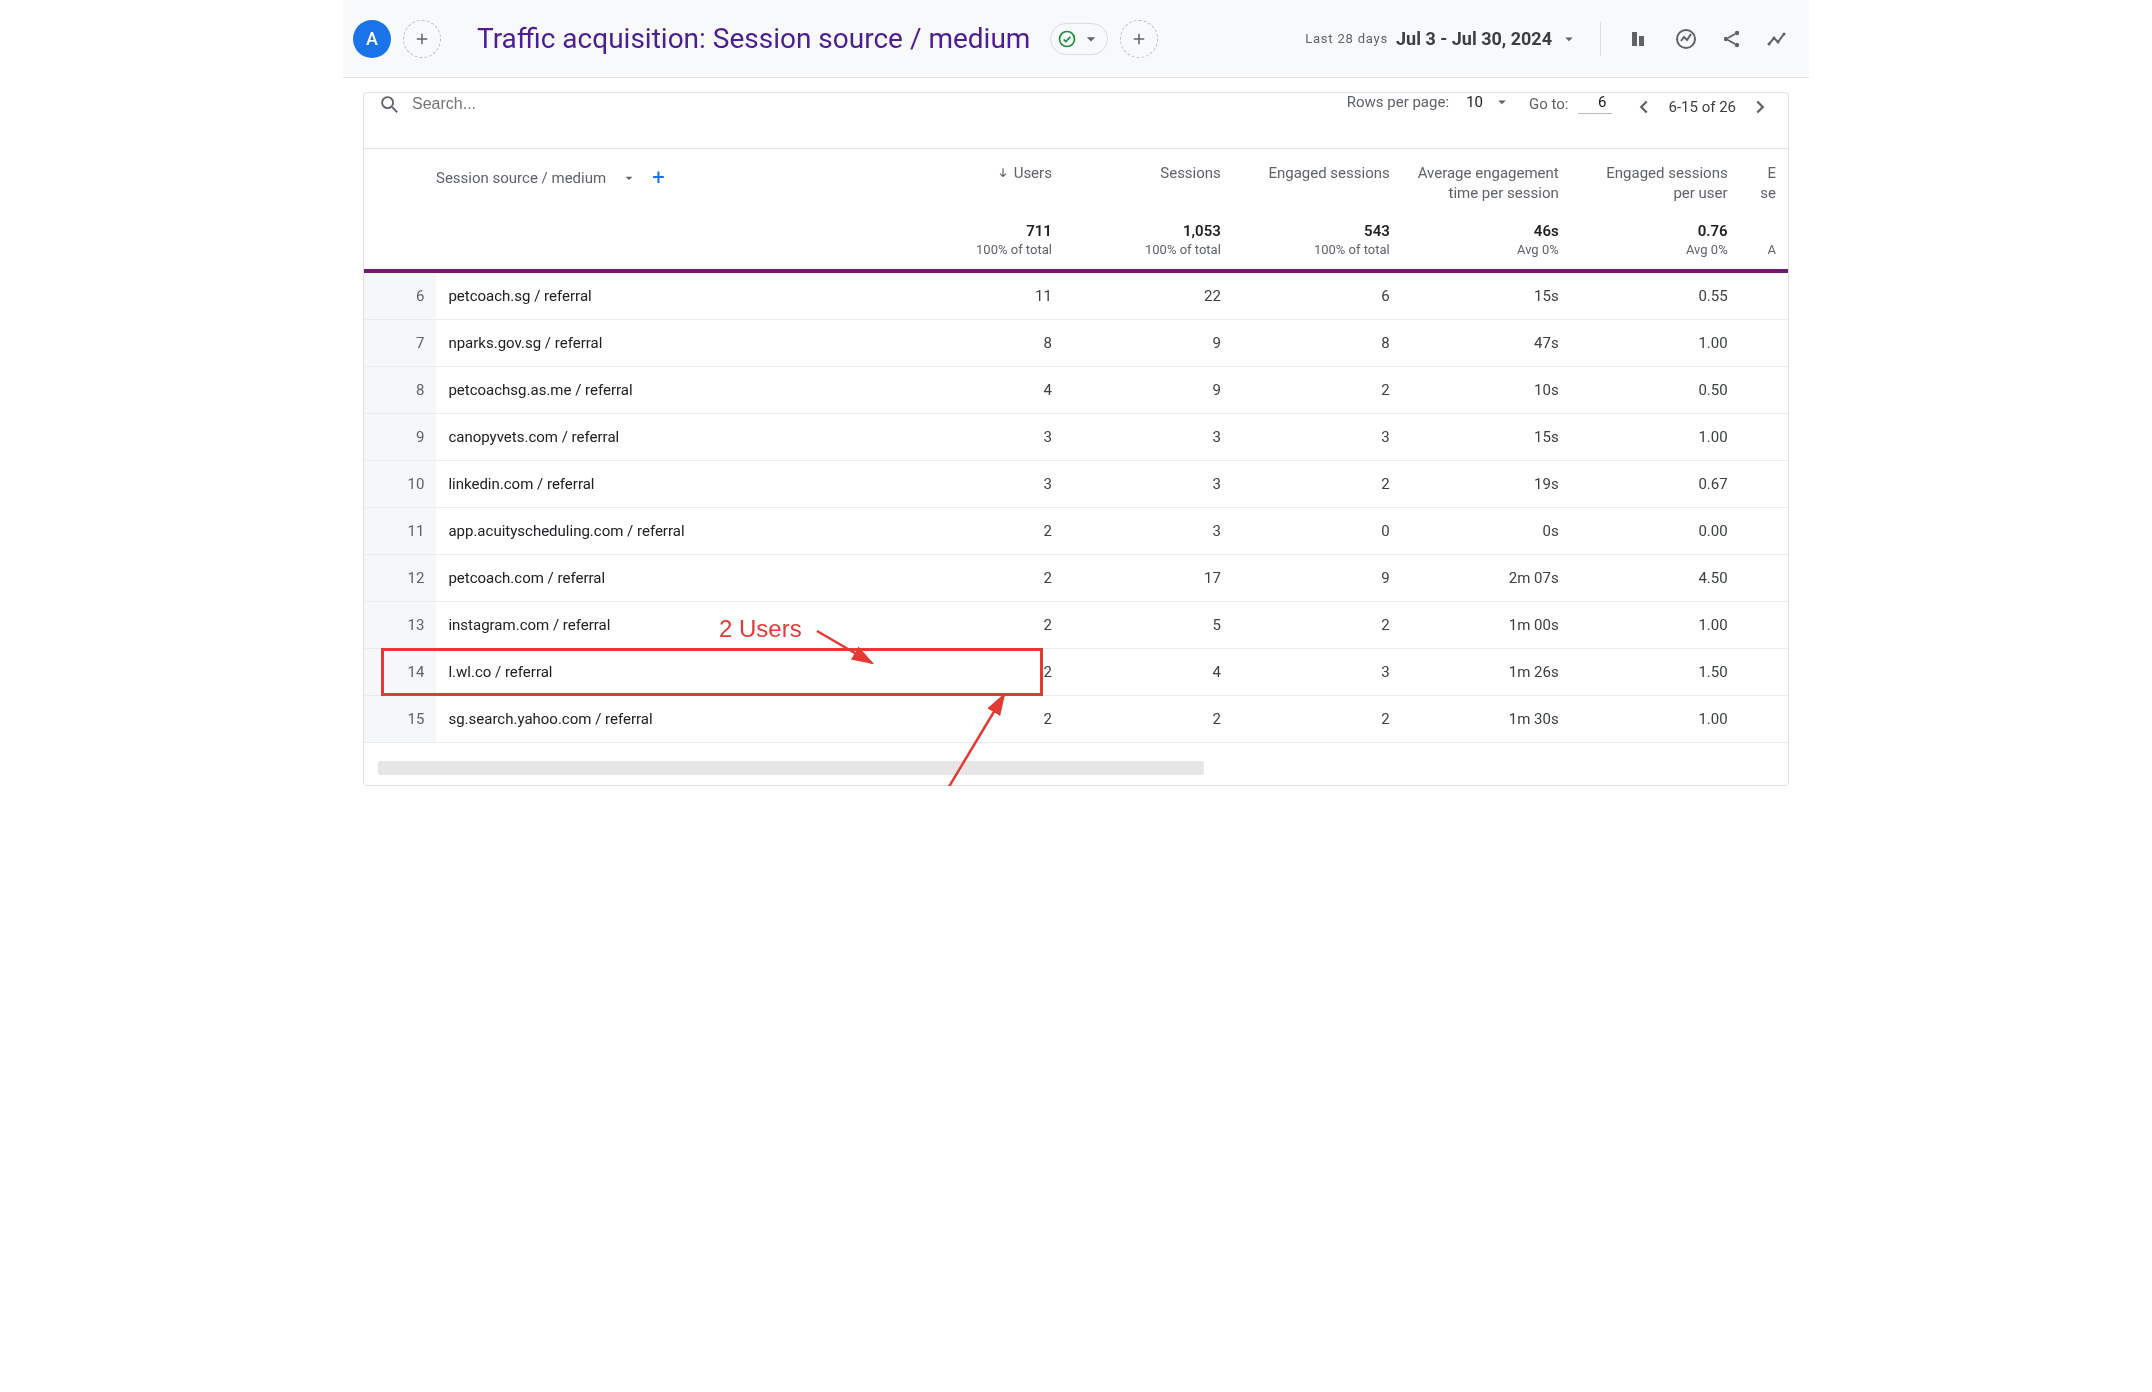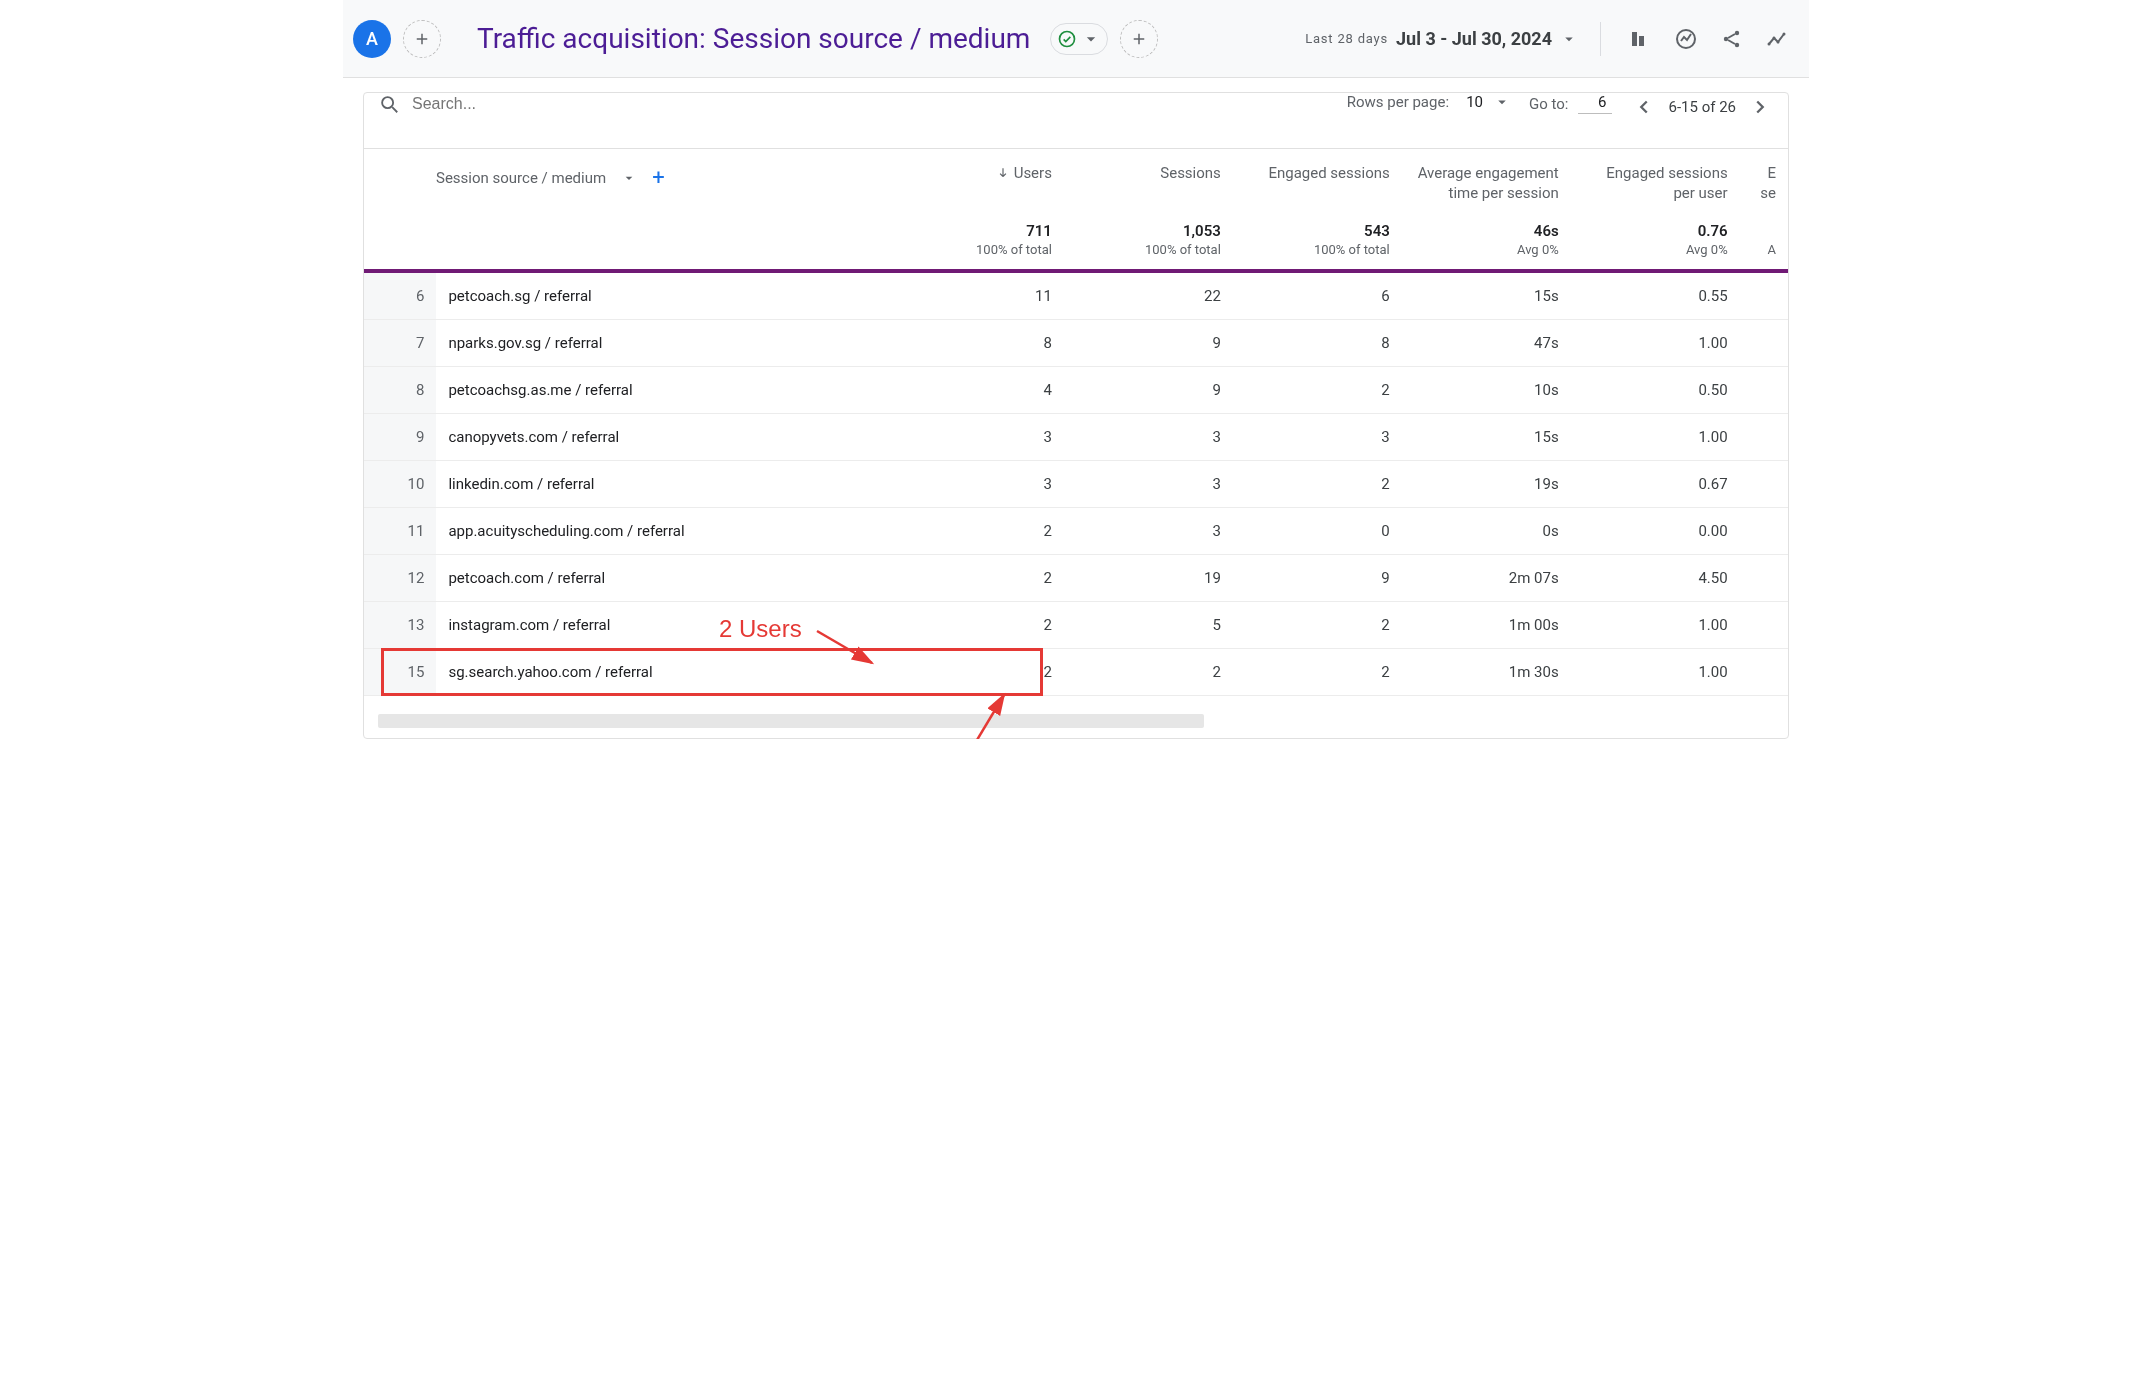--- a/index.html
+++ b/index.html
@@ -271,34 +271,44 @@
             <td>3</td>
             <td>0</td>
             <td>0s</td>
             <td>0.00</td>
             <td></td>
           </tr>
           <tr>
             <td class="idx">12</td>
             <td class="name">petcoach.com / referral</td>
             <td>2</td>
-            <td>19</td>
+            <td>17</td>
             <td>9</td>
             <td>2m 07s</td>
             <td>4.50</td>
             <td></td>
           </tr>
           <tr>
             <td class="idx">13</td>
             <td class="name">instagram.com / referral</td>
             <td>2</td>
             <td>5</td>
             <td>2</td>
             <td>1m 00s</td>
             <td>1.00</td>
+            <td></td>
+          </tr>
+          <tr>
+            <td class="idx">14</td>
+            <td class="name">l.wl.co / referral</td>
+            <td>2</td>
+            <td>4</td>
+            <td>3</td>
+            <td>1m 26s</td>
+            <td>1.50</td>
             <td></td>
           </tr>
           <tr>
             <td class="idx">15</td>
             <td class="name">sg.search.yahoo.com / referral</td>
             <td>2</td>
             <td>2</td>
             <td>2</td>
             <td>1m 30s</td>
             <td>1.00</td>

